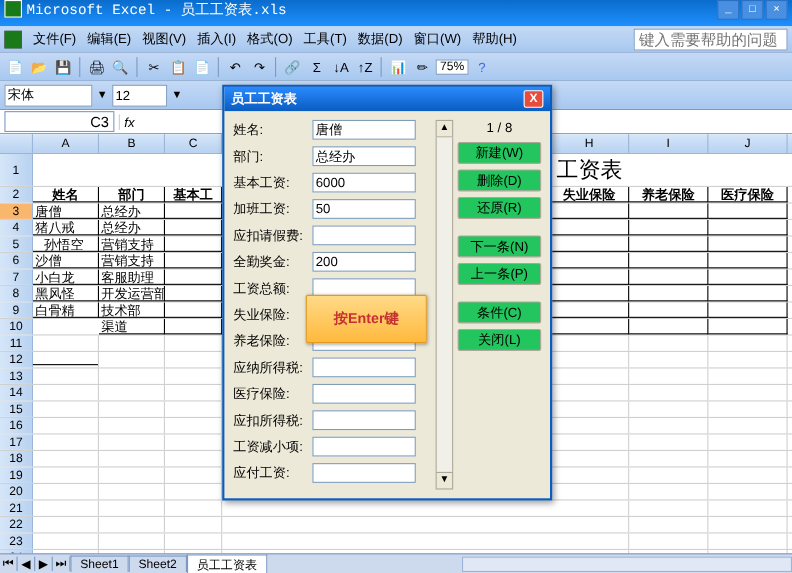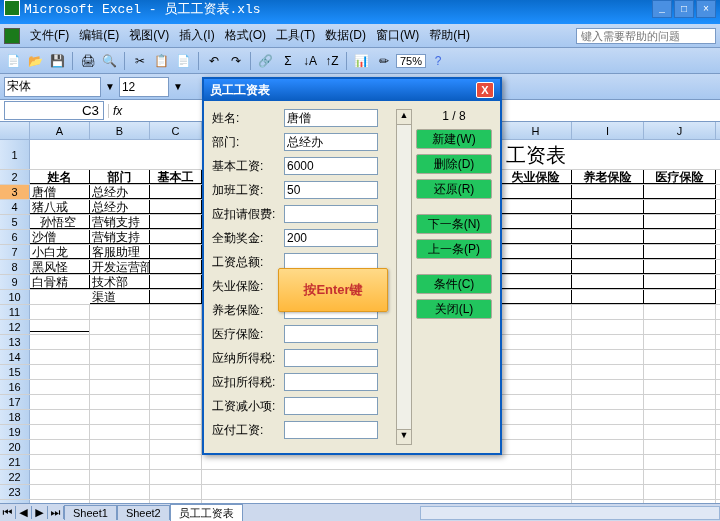--- a/index.html
+++ b/index.html
@@ -3,28 +3,28 @@
 <meta charset="utf-8">
 <style>
 * { box-sizing: border-box; margin: 0; padding: 0; }
 body { font-family: "宋体", SimSun, Arial, sans-serif; font-size: 12px; background: #fff; width: 720px; height: 521px; overflow: hidden; position: relative; }
 .titlebar { background: linear-gradient(#0a6ccc, #1e90ff); color: #fff; height: 24px; display: flex; padding: 0 4px; font-family: "Courier New", monospace; font-size: 13px; }
 .titlebar .icon { width: 16px; height: 16px; background: #1a7a1a; border: 1px solid #fff; margin-right: 4px; display: inline-block; }
 .titlebar .btns { margin-left: auto; display: flex; }
 .titlebar .btn { width: 20px; height: 18px; background: #4a90e2; border: 1px solid #2a70c2; margin-left: 2px; color: #fff; font-size: 10px; display: flex; align-items: center; justify-content: center; }
 .menubar { background: linear-gradient(#c4d9f5, #a8c8f0); height: 24px; display: flex; align-items: center; padding: 0 4px; border-bottom: 1px solid #7a9ac5; }
 .menubar .mi { padding: 2px 4px; margin-right: 2px; cursor: pointer; }
-.menubar .help { margin-left: auto; border: 1px solid #7a9ac5; background: #fff; padding: 1px 4px; color: #888; width: 140px; font-size: 11px; }
+.menubar .help { margin-left: auto; border: 1px solid #7a9ac5; background: #fff; padding: 1px 4px; color: #888; width: 140px; font-size: 14px; }
 .toolbar { background: linear-gradient(#c4d9f5, #a8c8f0); height: 26px; display: flex; align-items: center; padding: 0 4px; border-bottom: 1px solid #7a9ac5; gap: 2px; }
 .toolbar .tb { width: 20px; height: 20px; border: 1px solid transparent; display: flex; align-items: center; justify-content: center; font-size: 12px; cursor: pointer; }
 .toolbar .sep { width: 2px; height: 18px; border-left: 1px solid #7a9ac5; margin: 0 2px; }
 .toolbar .zoom { border: 1px solid #7a9ac5; background: #fff; padding: 0 3px; font-size: 11px; }
 .formatbar { background: linear-gradient(#c4d9f5, #a8c8f0); height: 26px; display: flex; align-items: center; padding: 0 4px; border-bottom: 1px solid #7a9ac5; gap: 4px; }
 .formatbar select, .formatbar .combo { border: 1px solid #7a9ac5; background: #fff; font-size: 12px; height: 20px; }
-.formatbar .font { width: 97px; padding: 2px; }
+.formatbar .font { width: 80px; padding: 2px; }
 .formatbar .size { width: 50px; padding: 2px; }
 .formulabar { background: #fff; height: 22px; display: flex; align-items: center; border-bottom: 1px solid #7a9ac5; }
 .formulabar .namebox { width: 100px; border: 1px solid #7a9ac5; padding: 1px 4px; margin: 0 4px; background: #fff; text-align: right; }
 .formulabar .fx { font-style: italic; padding: 0 4px; border-left: 1px solid #ccc; }
 .grid { position: relative; background: #fff; }
 .colheads { display: flex; background: linear-gradient(#d6e6f9, #b8d2f0); height: 18px; border-bottom: 1px solid #9ab5d8; }
 .colheads .corner { width: 30px; border-right: 1px solid #9ab5d8; }
 .colheads .ch { border-right: 1px solid #9ab5d8; text-align: center; font-size: 11px; line-height: 18px; }
 .rows { }
 .row { display: flex; height: 15px; border-bottom: 1px solid #d0d0d0; }
@@ -417,25 +417,25 @@
         </div>
         <div class="frow">
           <div class="flbl">失业保险:</div>
           <input class="finp" style="">
         </div>
         <div class="frow">
           <div class="flbl">养老保险:</div>
           <input class="finp" style="">
         </div>
         <div class="frow">
+          <div class="flbl">应纳所得税:</div>
+          <input class="finp" style="">
+        </div>
+        <div class="frow">
           <div class="flbl">医疗保险:</div>
-          <input class="finp" style="">
-        </div>
-        <div class="frow">
-          <div class="flbl">应纳所得税:</div>
           <input class="finp" style="">
         </div>
         <div class="frow">
           <div class="flbl">应扣所得税:</div>
           <input class="finp" style="">
         </div>
         <div class="frow">
           <div class="flbl">工资减小项:</div>
           <input class="finp" style="">
         </div>

